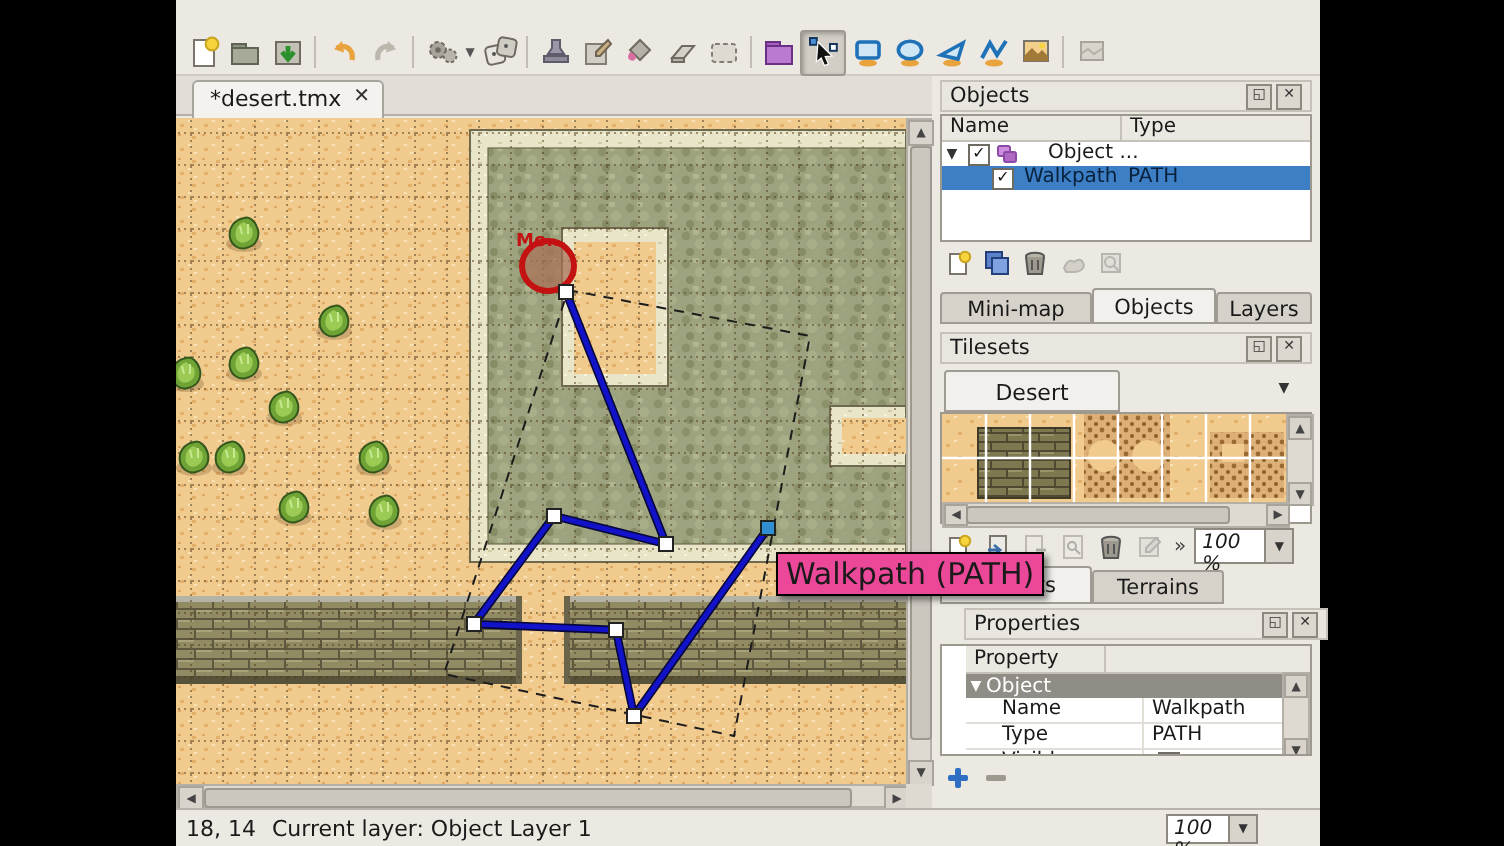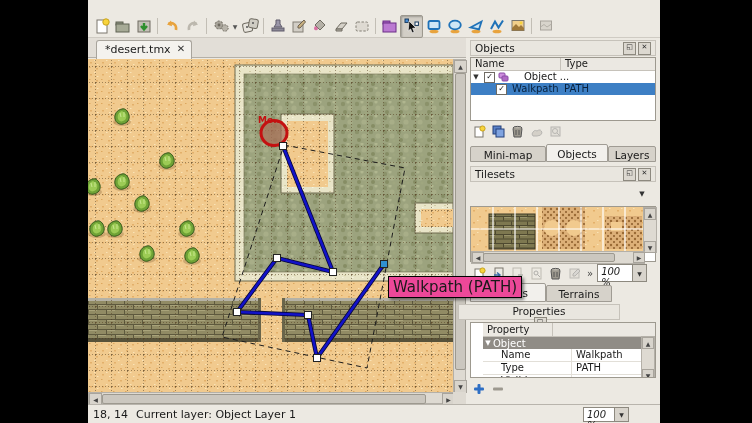--- a/index.html
+++ b/index.html
@@ -387,20 +387,21 @@
   <div class="abs dtab" style="left:382px;top:146px;width:76px;height:16px;">Mini-map</div>
   <div class="abs dtab active" style="left:458px;top:144px;width:62px;height:18px;padding-top:3px;">Objects</div>
   <div class="abs dtab" style="left:520px;top:146px;width:48px;height:16px;">Layers</div>
 
   <div class="abs phead" style="left:382px;top:166px;width:186px;">
     <span>Tilesets</span>
       <span class="sp"></span>
     <span class="hbtn">◱</span>
     <span class="hbtn">✕</span>
   </div>
+  <div class="abs dtab active" style="left:384px;top:185px;width:88px;height:21px;padding-top:4px;font-size:11px;">Desert</div>
   <div class="abs" style="left:546px;top:190px;width:16px;height:13px;font-size:7px;color:#333;text-align:center;">▼</div>
 
   <div class="abs" style="left:382px;top:206px;width:186px;height:56px;border:1px solid #9d998f;background:#fff;">
     <svg width="172" height="44" style="position:absolute;left:0;top:0;" xmlns="http://www.w3.org/2000/svg">
       <defs>
         <pattern id="sandP2" width="12" height="12" patternUnits="userSpaceOnUse">
           <rect width="12" height="12" fill="#f1ca8e"></rect>
           <rect x="2" y="3" width="2" height="1.5" fill="#e3b06b"></rect>
             <rect x="8" y="9" width="2" height="1.5" fill="#e3b06b"></rect>
           <rect x="6" y="1" width="1.5" height="1" fill="#f9e3b6"></rect>
@@ -480,21 +481,21 @@
       </span>
     <span style="font-size:10px;color:#444;margin:0 4px 0 2px;">»</span>
     <span class="combo" style="width:48px;height:16px;">
       <span class="val">100 %</span>
       <span class="btn">▼</span>
     </span>
   </div>
   <div class="abs dtab active" style="left:382px;top:283px;width:76px;height:19px;padding-top:3px;">Tilesets</div>
   <div class="abs dtab" style="left:458px;top:285px;width:66px;height:17px;">Terrains</div>
 
-  <div class="abs phead" style="left:370px;top:304px;width:162px;flex-direction:column;">
+  <div class="abs phead" style="left:394px;top:304px;width:182px;">
     <span>Properties</span>
       <span class="sp"></span>
     <span class="hbtn">◱</span>
     <span class="hbtn">✕</span>
   </div>
   <div class="abs tbl" style="left:382px;top:322px;width:186px;height:56px;overflow:hidden;padding-left:12px;">
     <div class="tbl-h" style="height:13px;line-height:13px;">
       <div style="width:70px;">Property</div>
       <div style="width:12px;border-right:none;"></div>
     </div>

